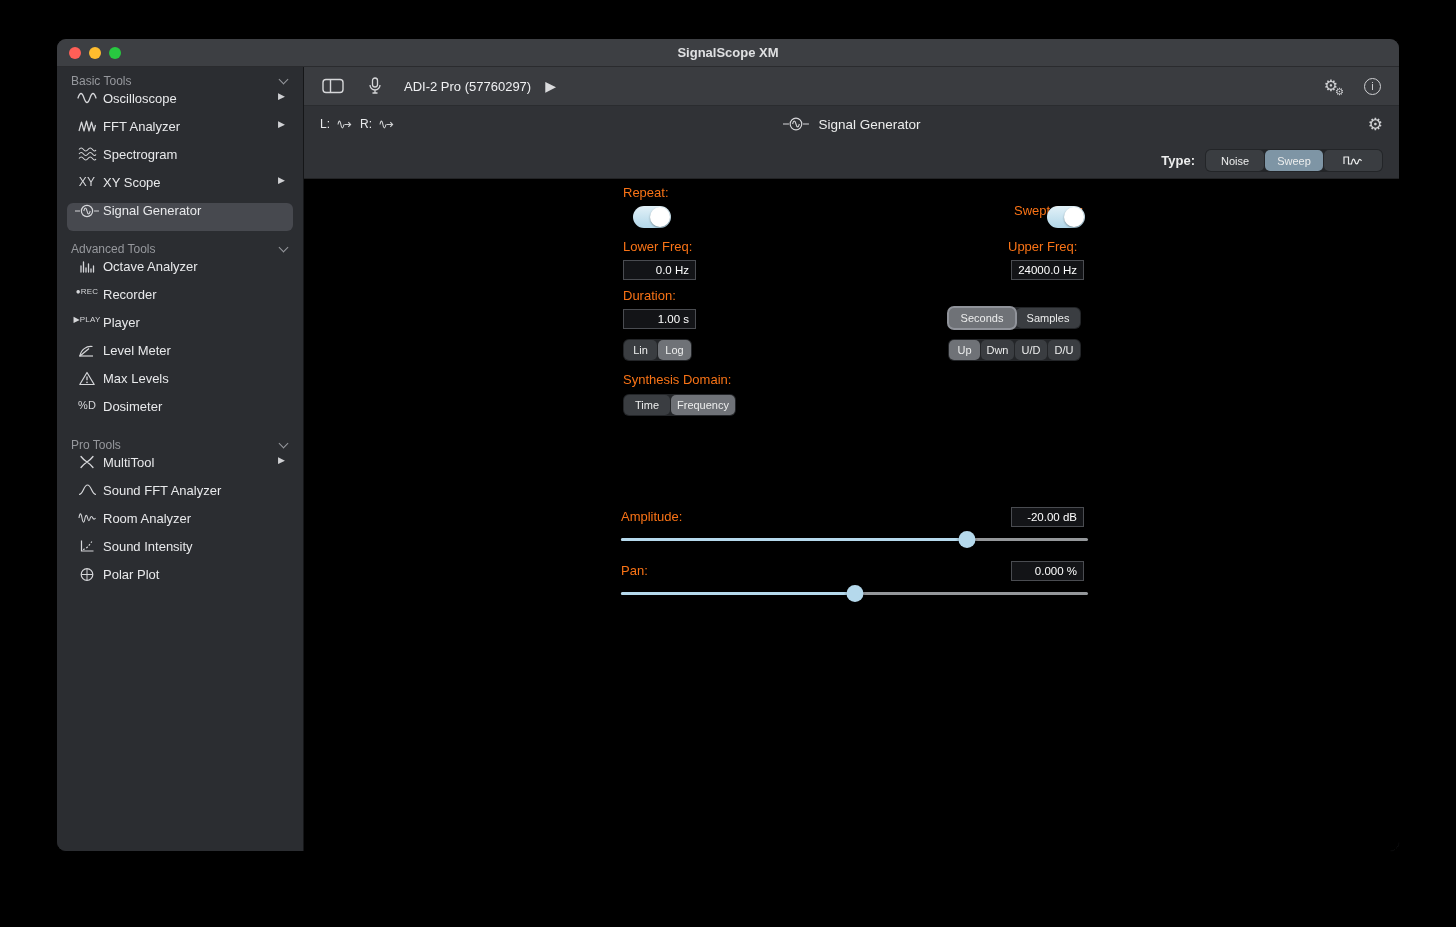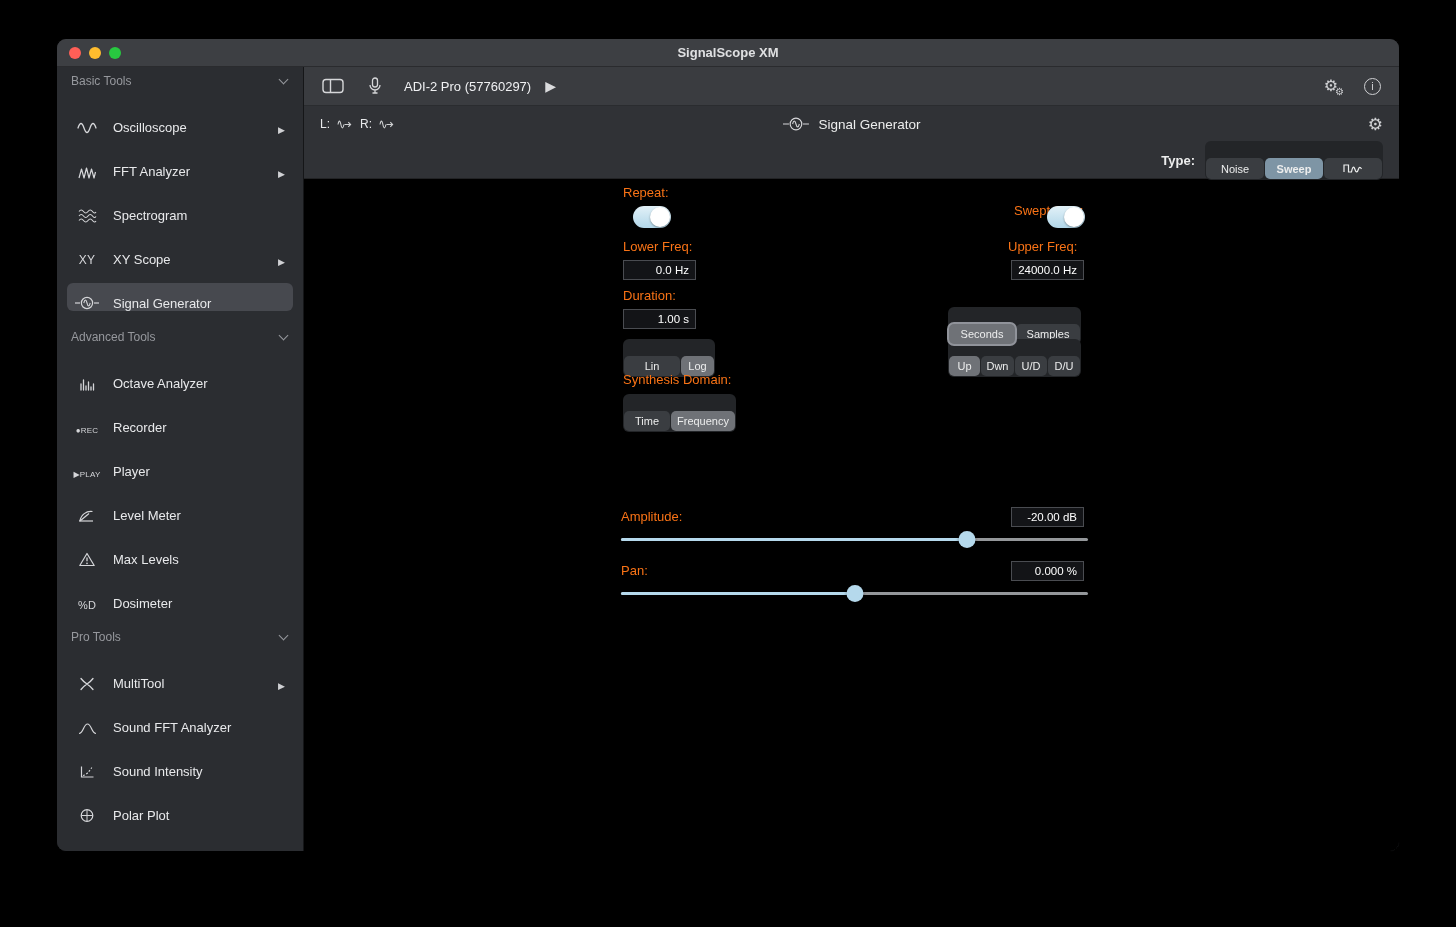--- a/index.html
+++ b/index.html
@@ -20,22 +20,22 @@
   .winbody { display:flex; height:calc(100% - 28px); }
 
   
   .sidebar { width:247px; background:#2b2d31; border-right:1px solid #151618;
              padding-top:4px; flex:none; }
   .sect { height:20px; margin-top:0; display:flex; align-items:center; justify-content:space-between;
           padding:0 16px 0 14px; color:#96989d; font-size:12px; }
   .sect.later { margin-top:8px; }
   .chev { width:7px; height:7px; border-right:1.5px solid #96989d; border-bottom:1.5px solid #96989d;
           transform:rotate(45deg); margin-top:-4px; }
-  .item { height:28px; display:flex; align-items:flex-end; margin:16px 10px; padding:0 8px 0 4px;
-          border-radius:6px; font-size:13px; color:#e8e9eb;gap:10px; }
+  .item { height:28px; display:flex; align-items:flex-start; margin:0 10px; padding:0 8px 0 4px;
+          border-radius:6px; font-size:13px; color:#e8e9eb; }
   .item.selected { background:#47494f; }
   .icn { width:32px; display:flex; justify-content:center; align-items:center; color:#d5d6d9; flex:none; }
   .txticn { font-size:11px; color:#d5d6d9; letter-spacing:.2px; white-space:nowrap; }
   .lbl { flex:1; }
   .disc { font-size:9px; color:#d0d1d4; margin-left:auto; }
 
   
   .main { flex:1; display:flex; flex-direction:column; background:#000; min-width:0; }
   .toolbar { height:39px; background:#3a3c40; border-bottom:1px solid #2a2c2f;
              display:flex; align-items:center; padding:0 18px; flex:none; }
@@ -56,23 +56,23 @@
   .center-title { position:absolute; left:50%; transform:translateX(-50%);
                   display:flex; align-items:center; gap:10px; font-size:13.5px; color:#eceded; }
   .sh-gear { margin-left:auto; font-size:17px; color:#cfd0d3; line-height:1; }
   .subrow2 { height:37px; display:flex; align-items:center; justify-content:flex-end;
              padding:0 16px; gap:10px; }
   .type-label { font-size:13px; font-weight:700; color:#eceded; }
 
   
   .seg { display:inline-flex; background:#232528; border-radius:6px; padding:1px; gap:1px; }
   .seg .opt { height:20px; display:flex; align-items:center; justify-content:center;
-              font-size:11px; color:#eceded; background:#3a3d41; border-radius:5px; padding:0 4px;margin-top:16px; }
+              font-size:11px; color:#eceded; background:#3a3d41; border-radius:5px; padding:0 4px; }
   .seg .opt.sel { background:#6f7277; }
-  .seg .opt.sel-blue { background:#7e95a5;font-weight:bold; }
+  .seg .opt.sel-blue { background:#7e95a5; }
   .seg .opt.ring { box-shadow:0 0 0 2px #90939a; position:relative; z-index:1; }
   .type-seg .opt { width:58px; height:21px; }
 
   
   .content { flex:1; position:relative;
              background:linear-gradient(180deg,#1d1e20 0%, #15161 8%, #141517 35%, #050506 62%, #000 80%); }
   .clabel { position:absolute; font-size:13px; color:#f97316; white-space:nowrap; }
 
   .toggle { position:absolute; width:38px; height:22px; border-radius:11px;
             background:linear-gradient(#e2f1f8,#b2d7e9); }
@@ -239,20 +239,28 @@
 
       <div class="item">
         <span class="icn">
           <svg width="19" height="13" viewBox="0 0 19 13">
               <path d="M1,11.5 C5.5,11.5 5.5,2 9.5,2 C13.5,2 13.5,11.5 18,11.5" fill="none" stroke="#d5d6d9" stroke-width="1.2"></path>
             </svg>
         </span>
         <span class="lbl">Sound FFT Analyzer</span>
       </div>
 
+      <div class="item">
+        <span class="icn">
+          <svg width="19" height="14" viewBox="0 0 19 14">
+              <path d="M1,7 C1.8,1.5 3,1.5 4,7 C5,12.5 6.2,12.5 7,7 C7.8,3.5 8.8,3.5 9.6,7 C10.4,10.5 11.4,10.5 12.2,7 C13,5 14,5 14.8,7 C15.4,8.5 16.6,8.5 17.5,7" fill="none" stroke="#d5d6d9" stroke-width="1.1"></path>
+            </svg>
+        </span>
+        <span class="lbl">Room Analyzer</span>
+      </div>
 
       <div class="item">
         <span class="icn">
           <svg width="16" height="14" viewBox="0 0 16 14">
             <path d="M2.5,1.5 V12 H14.5" fill="none" stroke="#d5d6d9" stroke-width="1.2"></path>
             <path d="M4,10.5 C7,10 10,7 12.8,2.5" fill="none" stroke="#d5d6d9" stroke-width="1.1" stroke-dasharray="2,1.6"></path>
           </svg>
         </span>
         <span class="lbl">Sound Intensity</span>
       </div>
@@ -367,21 +375,21 @@
         <div class="field" style="left:319px; top:130px">
             <span>1.00 s</span>
           </div>
 
         <div class="seg" style="position:absolute; left:644px; top:128px">
           <div class="opt sel ring" style="width:66px">Seconds</div>
           <div class="opt" style="width:64px">Samples</div>
         </div>
 
         <div class="seg" style="position:absolute; left:319px; top:160px">
-          <div class="opt" style="width:56px">Lin</div>
+          <div class="opt" style="width:33px">Lin</div>
           <div class="opt sel" style="width:33px">Log</div>
         </div>
 
         <div class="seg" style="position:absolute; left:644px; top:160px">
           <div class="opt sel" style="width:31px">Up</div>
           <div class="opt" style="width:33px">Dwn</div>
           <div class="opt" style="width:32px">U/D</div>
           <div class="opt" style="width:32px">D/U</div>
         </div>
 

